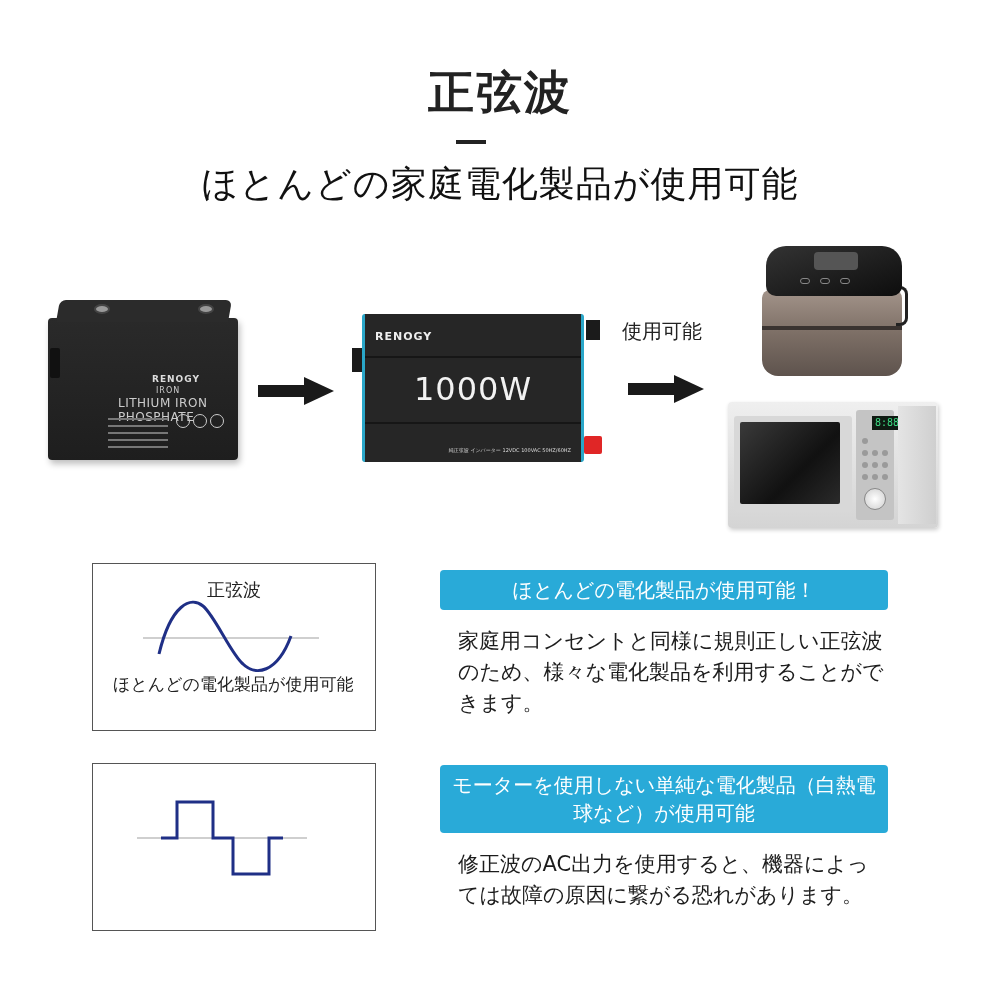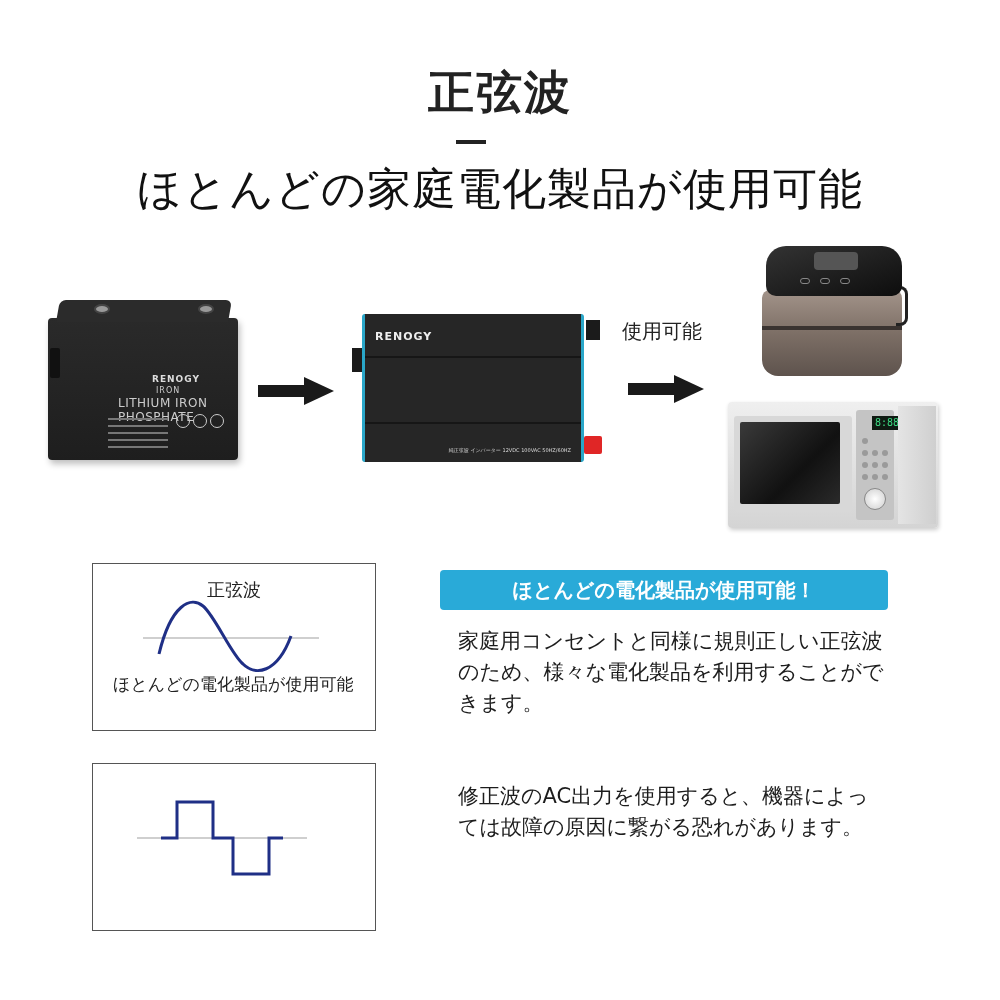--- a/index.html
+++ b/index.html
@@ -1,21 +1,21 @@
 <!DOCTYPE html>
 <html><head>
 <meta charset="utf-8">
 <style>
   * { margin: 0; padding: 0; box-sizing: border-box; }
   html, body { width: 1000px; height: 1000px; background: #ffffff; overflow: hidden; }
   body { position: relative; font-family: "DejaVu Sans", "Liberation Sans", sans-serif; color: #222; }
 
   .title { position: absolute; left: 0; width: 1000px; top: 62px; text-align: center; font-size: 46px; font-weight: bold; color: #222; letter-spacing: 2px; }
   .title-dash { position: absolute; left: 456px; top: 140px; width: 30px; height: 4px; background: #222; }
-  .subtitle { position: absolute; left: 0; width: 1000px; top: 160px; text-align: center; font-size: 44px; color: #111; letter-spacing: 1px; }
+  .subtitle { position: absolute; left: 0; width: 1000px; top: 160px; text-align: center; font-size: 36px; color: #111; letter-spacing: 1px; }
 
   
   .battery { position: absolute; left: 48px; top: 300px; width: 190px; height: 160px; }
   .battery .top { position: absolute; left: 10px; top: 0; width: 172px; height: 22px; background: #2b2b2b; border-radius: 6px 6px 0 0; transform: skewX(-10deg); }
   .battery .terminal { position: absolute; top: 4px; width: 16px; height: 10px; border-radius: 50%; background: #999; border: 2px solid #444; }
   .battery .body { position: absolute; left: 0; top: 18px; width: 190px; height: 142px; background: linear-gradient(180deg, #2a2a2a 0%, #1e1e1e 100%); border-radius: 4px; box-shadow: 2px 4px 6px rgba(0,0,0,.25); }
   .battery .handle { position: absolute; left: 2px; top: 30px; width: 10px; height: 30px; background: #111; border-radius: 2px; }
   .battery .brand { position: absolute; left: 104px; top: 56px; font-size: 9px; color: #ddd; font-weight: bold; letter-spacing: 1px; }
   .battery .line1 { position: absolute; left: 108px; top: 68px; font-size: 8px; color: #ccc; letter-spacing: 1px; }
   .battery .line2 { position: absolute; left: 70px; top: 78px; font-size: 12px; color: #ccc; letter-spacing: .5px; }
@@ -63,21 +63,21 @@
   .microwave .side { position: absolute; left: 170px; top: 4px; width: 38px; height: 118px; background: linear-gradient(90deg, #e4e4e4, #cfcfcf); }
 
   
   .wave-box { position: absolute; left: 92px; width: 284px; height: 168px; border: 1.5px solid #555; background: #fff; }
   .wave-box .wb-title { position: absolute; left: 0; width: 100%; top: 14px; text-align: center; font-size: 18px; color: #222; }
   .wave-box svg { position: absolute; left: 0; top: 0; }
   .wave-box .wb-desc { position: absolute; left: 20px; top: 108px; width: 250px; font-size: 17px; line-height: 24px; color: #222; }
 
   
   .info { position: absolute; left: 440px; width: 448px; }
-  .info .banner { background: #29aad8; color: #ffffff; border-radius: 4px; text-align: center; font-size: 20px; padding: 6px 10px; line-height: 28px; font-weight: bold; }
+  .info .banner { background: #29aad8; color: #ffffff; border-radius: 4px; text-align: center; font-size: 20px; padding: 6px 10px; line-height: 28px; }
   .info .desc { margin-top: 16px; font-size: 21px; line-height: 31px; color: #1c1c1c; margin-left: 18px; }
 </style>
 </head>
 <body>
 
 <div class="title">正弦波</div>
 <div class="title-dash"></div>
 <div class="subtitle">ほとんどの家庭電化製品が使用可能</div>
 
 <div class="battery">
@@ -106,20 +106,21 @@
   <div class="shaft" style="width:50px;"></div>
   <div class="head" style="left:46px;"></div>
 </div>
 
 <div class="inverter">
   <div class="port-left"></div>
   <div class="case">
     <div class="groove" style="top:42px;"></div>
     <div class="groove" style="top:108px;"></div>
     <div class="brand">RENOGY</div>
+    <div class="watt">1000W</div>
     <div class="spec">純正弦波 インバーター 12VDC 100VAC 50HZ/60HZ</div>
   </div>
   <div class="port-right"></div>
   <div class="red-term"></div>
 </div>
 
 <div class="use-label">使用可能</div>
 
 <div class="arrow" style="left:628px; top:378px; width:78px;">
   <div class="shaft" style="width:50px;"></div>
@@ -177,14 +178,15 @@
     <polyline points="68,74 84,74 84,38 120,38 120,74 140,74 140,110 176,110 176,74 190,74" fill="none" stroke="#1f2f86" stroke-width="3"></polyline>
   </svg>
 </div>
 
 <div class="info" style="top:570px;">
   <div class="banner">ほとんどの電化製品が使用可能！</div>
   <div class="desc">家庭用コンセントと同様に規則正しい正弦波のため、様々な電化製品を利用することができます。</div>
 </div>
 
 <div class="info" style="top:765px;">
+  <div class="banner">モーターを使用しない単純な電化製品（白熱電球など）が使用可能</div>
   <div class="desc">修正波のAC出力を使用すると、機器によっては故障の原因に繋がる恐れがあります。</div>
 </div>
 
 </body></html>

